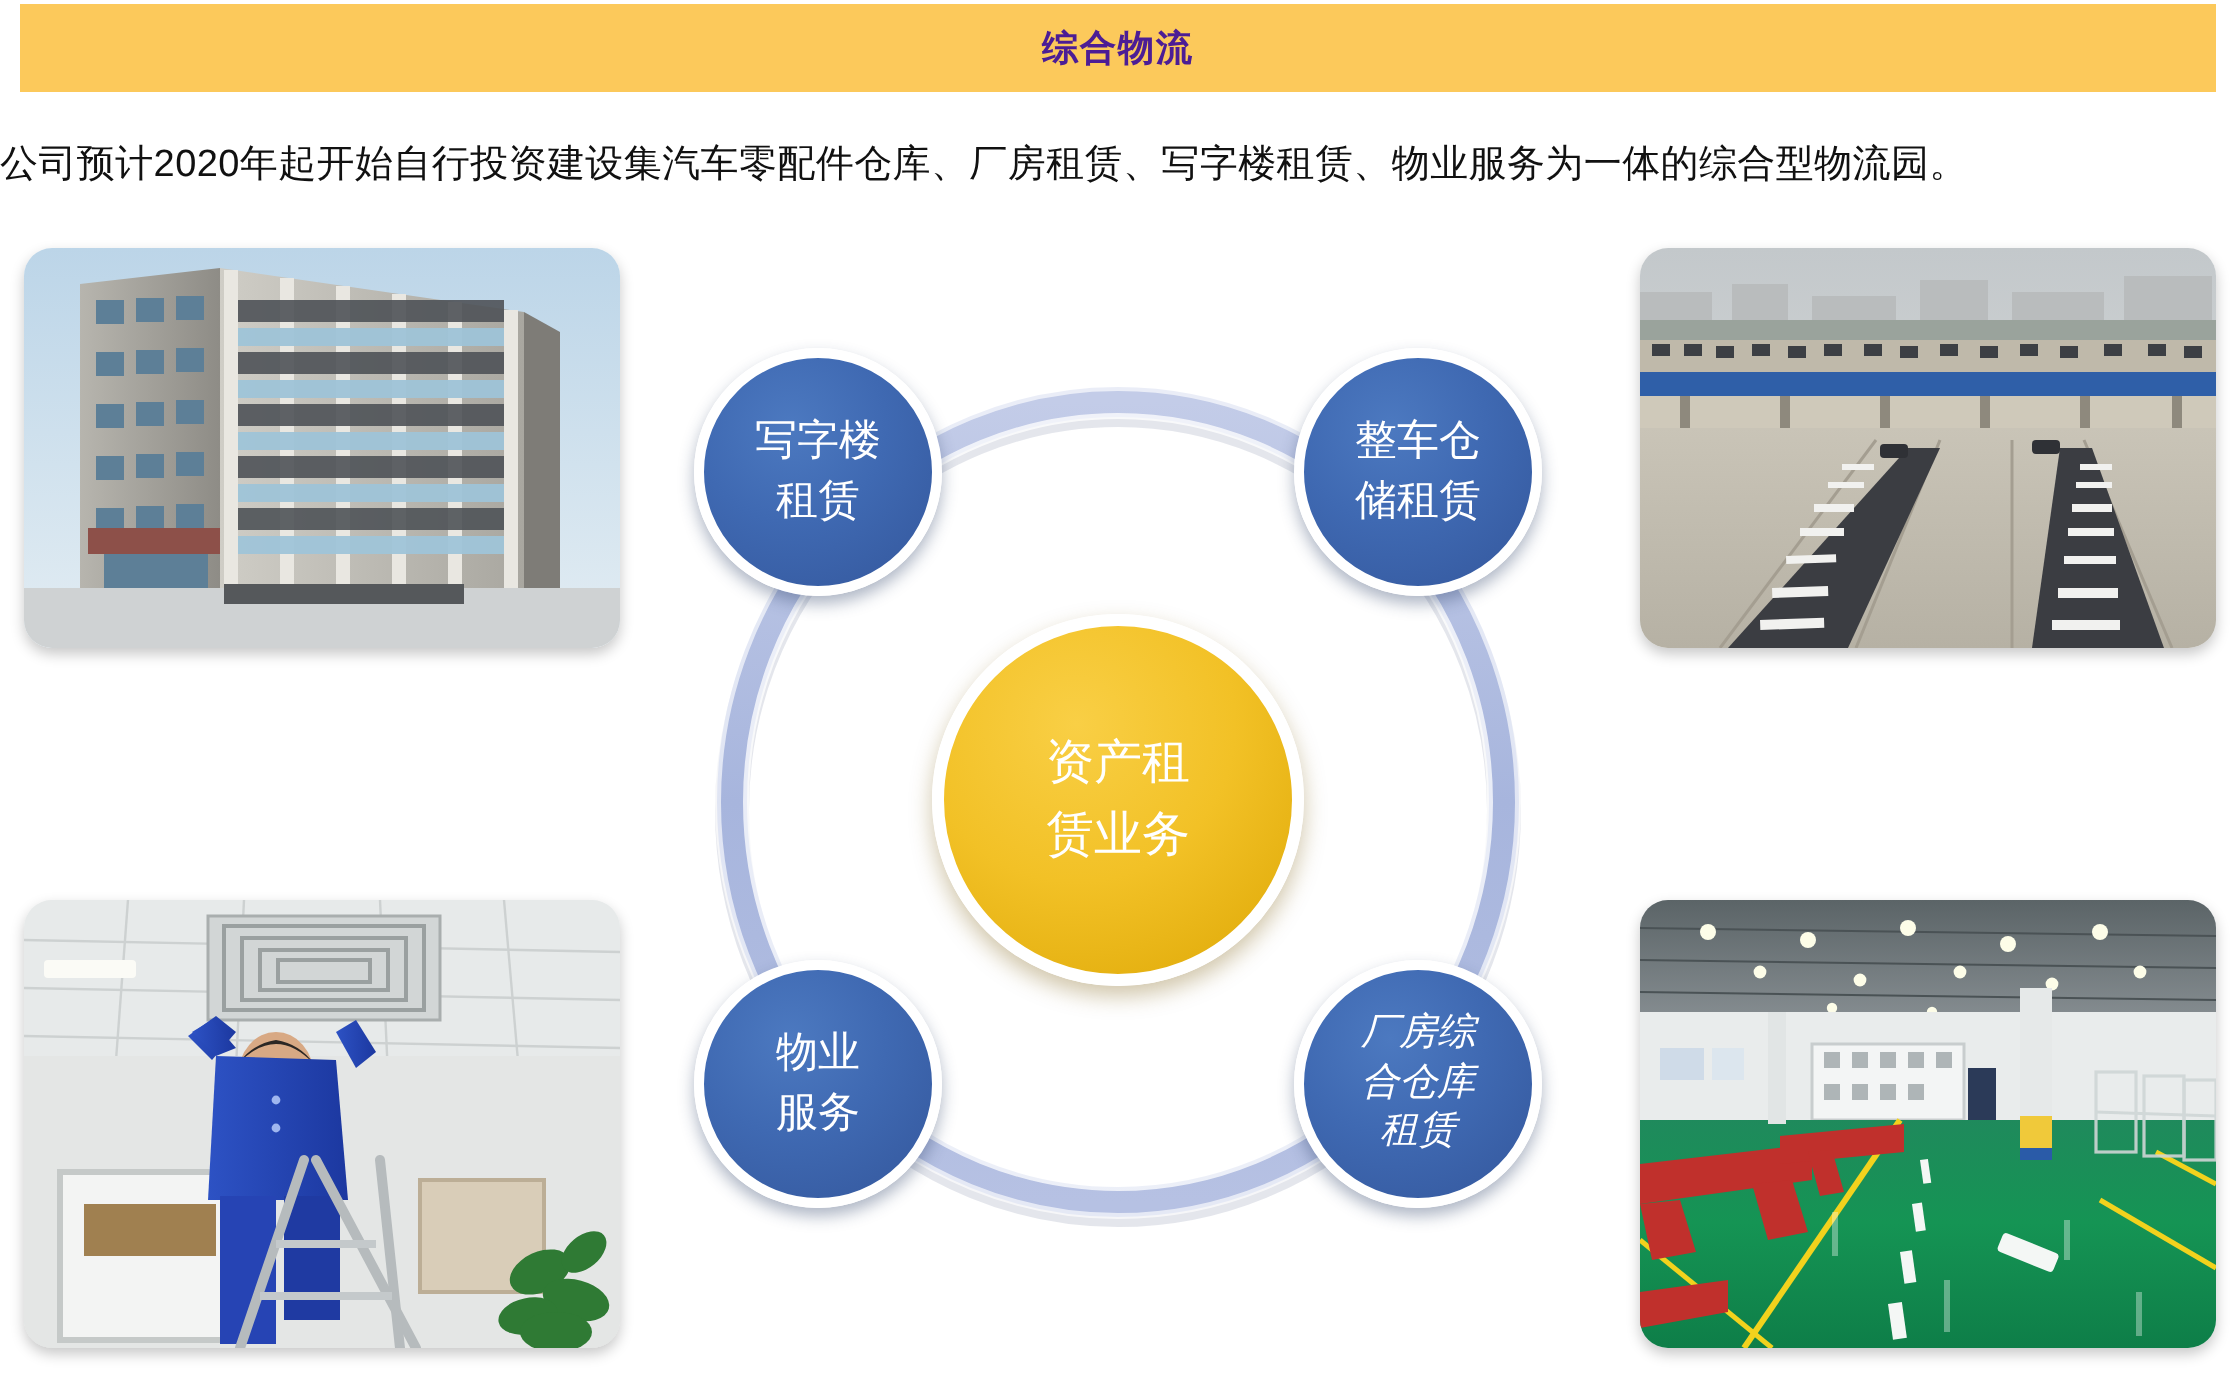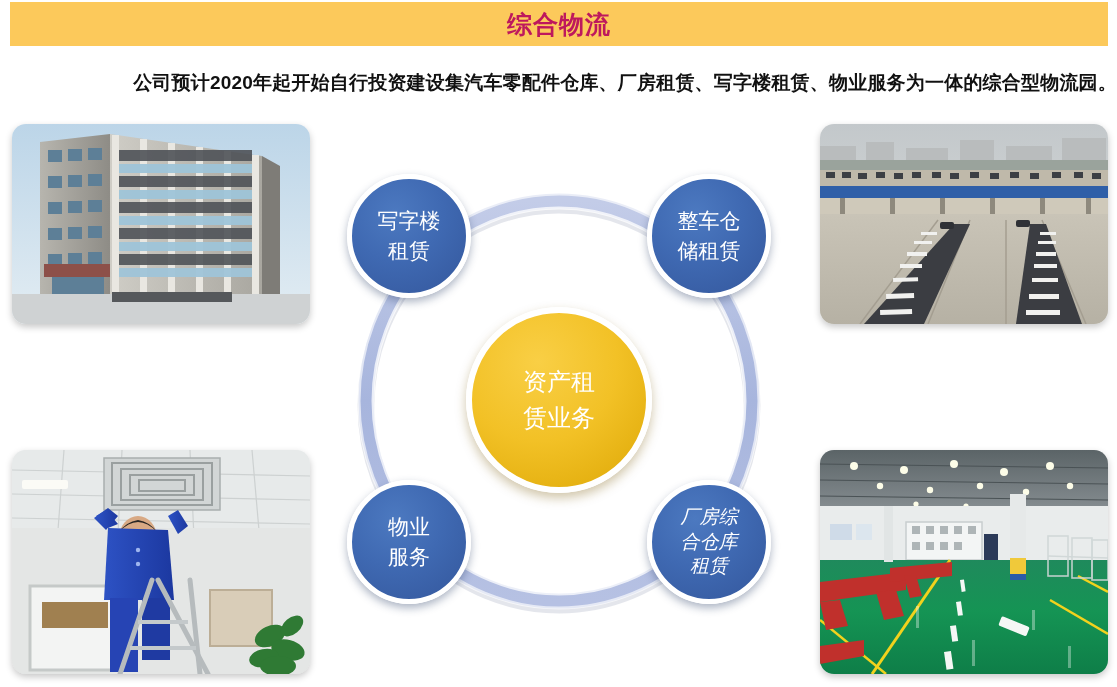--- a/index.html
+++ b/index.html
@@ -22,39 +22,38 @@
     left: 10px;
     top: 2px;
     width: 1098px;
     height: 44px;
     background: #fcc95b;
     display: flex;
     align-items: center;
     justify-content: center;
   }
   .header-title {
-    font-size: 25px;
+    font-size: 18px;
     font-weight: 700;
-    color: #be185d;
+    color: #4c1d95;
     letter-spacing: 1px;
     line-height: 1;
   }
 
   
   .intro-paragraph {
     position: absolute;
     left: 0;
     top: 70px;
     width: 1117px;
-    text-align: right;
+    text-align: left;
     font-size: 19px;
     color: #111111;
     line-height: 1.4;
     letter-spacing: 0.2px;
-    font-weight: bold;
   }
 
   
   .photo {
     position: absolute;
     border-radius: 14px;
     overflow: hidden;
     box-shadow: 0 3px 7px rgba(0,0,0,0.22);
   }
   .photo-tl { left: 12px;  top: 124px; width: 298px; height: 200px; }

